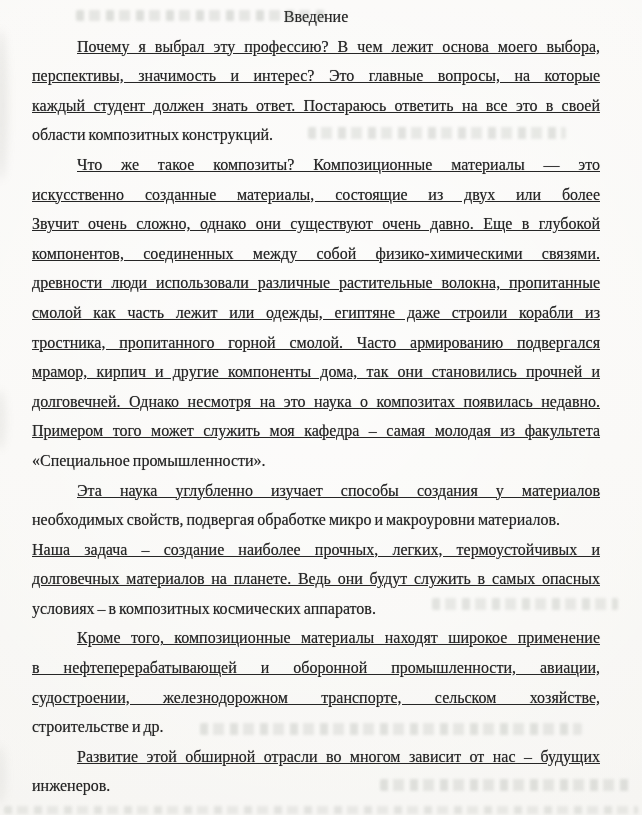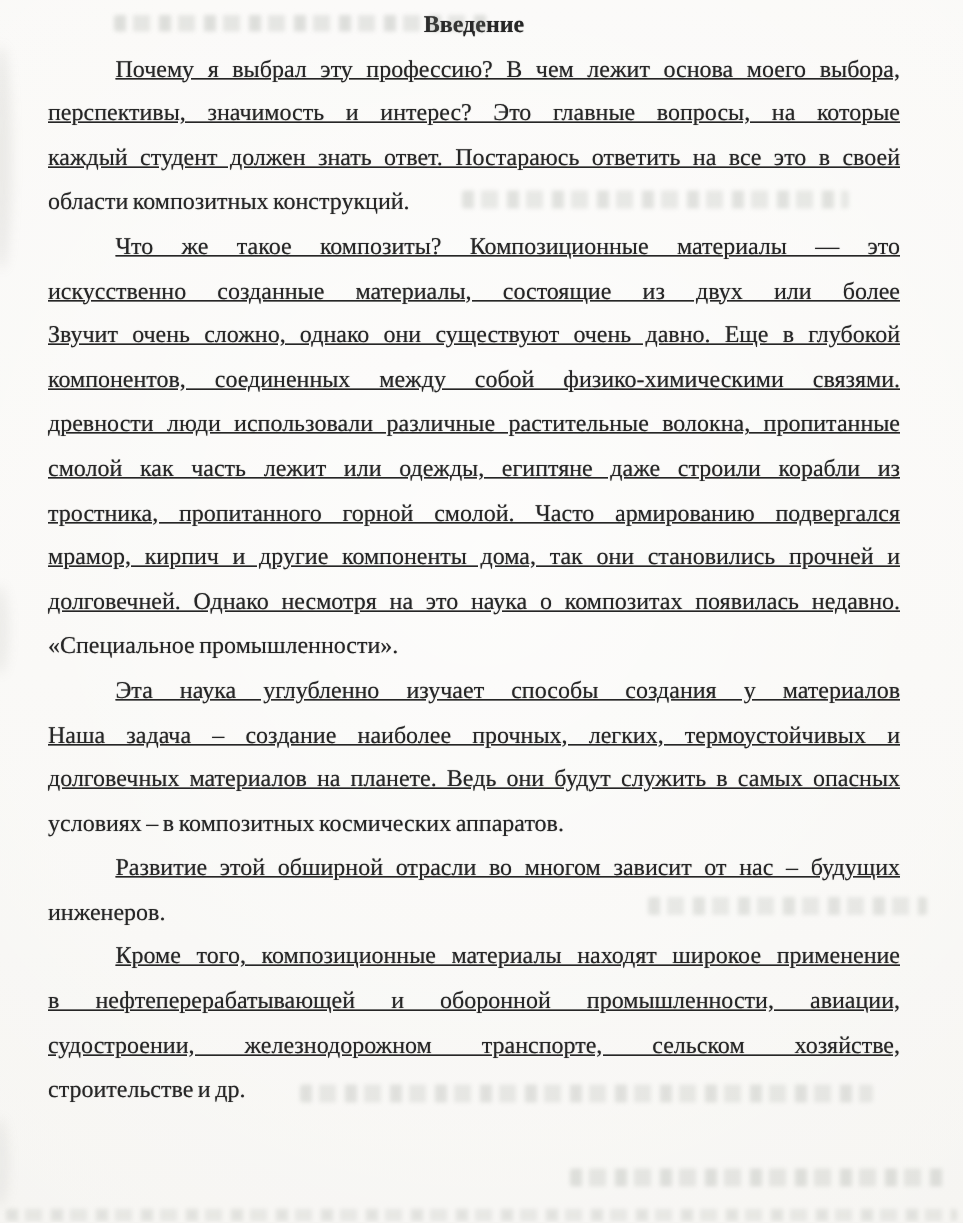--- a/index.html
+++ b/index.html
@@ -36,21 +36,20 @@
     text-align-last: justify;
     white-space: nowrap;
     overflow: visible;
   }
   .line.jline { white-space: normal; text-decoration: underline; }
   .line.first { text-indent: 45px; }
   .line.end { text-align: right; text-align-last: left; }
   .line.title-line {
     text-align: right;
     text-align-last: center;
-    font-weight: bold;
   }
   
   .ghost {
     position: absolute;
     background: repeating-linear-gradient(90deg,
       rgba(125,132,122,0.55) 0px, rgba(125,132,122,0.55) 8px,
       rgba(125,132,122,0.0) 8px, rgba(125,132,122,0.0) 13px,
       rgba(125,132,122,0.40) 13px, rgba(125,132,122,0.40) 24px,
       rgba(125,132,122,0.0) 24px, rgba(125,132,122,0.0) 30px);
     filter: blur(1.4px);
@@ -83,40 +82,42 @@
     <div>
       <div class="line jline first">Что же такое композиты? Композиционные материалы — это</div>
       <div class="line jline">искусственно созданные материалы, состоящие из двух или более</div>
       <div class="line jline">Звучит очень сложно, однако они существуют очень давно. Еще в глубокой</div>
       <div class="line jline">компонентов, соединенных между собой физико-химическими связями.</div>
       <div class="line jline">древности люди использовали различные растительные волокна, пропитанные</div>
       <div class="line jline">смолой как часть лежит или одежды, египтяне даже строили корабли из</div>
       <div class="line jline">тростника, пропитанного горной смолой. Часто армированию подвергался</div>
       <div class="line jline">мрамор, кирпич и другие компоненты дома, так они становились прочней и</div>
       <div class="line jline">долговечней. Однако несмотря на это наука о композитах появилась недавно.</div>
+      <div class="line jline">Примером того может служить моя кафедра – самая молодая из факультета</div>
       <div class="line end">«Специальное промышленности».</div>
     </div>
 
     <div>
       <div class="line jline first">Эта наука углубленно изучает способы создания у материалов</div>
+      <div class="line end">необходимых свойств, подвергая обработке микро и макроуровни материалов.</div>
       <div class="line jline">Наша задача – создание наиболее прочных, легких, термоустойчивых и</div>
       <div class="line jline">долговечных материалов на планете. Ведь они будут служить в самых опасных</div>
       <div class="line end">условиях – в композитных космических аппаратов.</div>
-    </div>
-
-    <div>
-      <div class="line jline first">Развитие этой обширной отрасли во многом зависит от нас – будущих</div>
-      <div class="line end">инженеров.</div>
     </div>
 
     <div>
       <div class="line jline first">Кроме того, композиционные материалы находят широкое применение</div>
       <div class="line jline">в нефтеперерабатывающей и оборонной промышленности, авиации,</div>
       <div class="line jline">судостроении, железнодорожном транспорте, сельском хозяйстве,</div>
       <div class="line end">строительстве и др.</div>
+    </div>
+
+    <div>
+      <div class="line jline first">Развитие этой обширной отрасли во многом зависит от нас – будущих</div>
+      <div class="line end">инженеров.</div>
     </div>
 
   </div>
 
   <div class="ghost" style="left:76px; top:10px; width:250px; height:11px;"></div>
   <div class="ghost" style="left:308px; top:127px; width:258px; height:12px; opacity:0.38;"></div>
   <div class="ghost" style="left:432px; top:598px; width:186px; height:12px; opacity:0.35;"></div>
   <div class="ghost" style="left:200px; top:723px; width:382px; height:12px; opacity:0.36;"></div>
   <div class="ghost" style="left:380px; top:779px; width:252px; height:12px; opacity:0.38;"></div>
   <div class="ghost" style="left:4px; top:806px; width:634px; height:8px; opacity:0.30;"></div>

